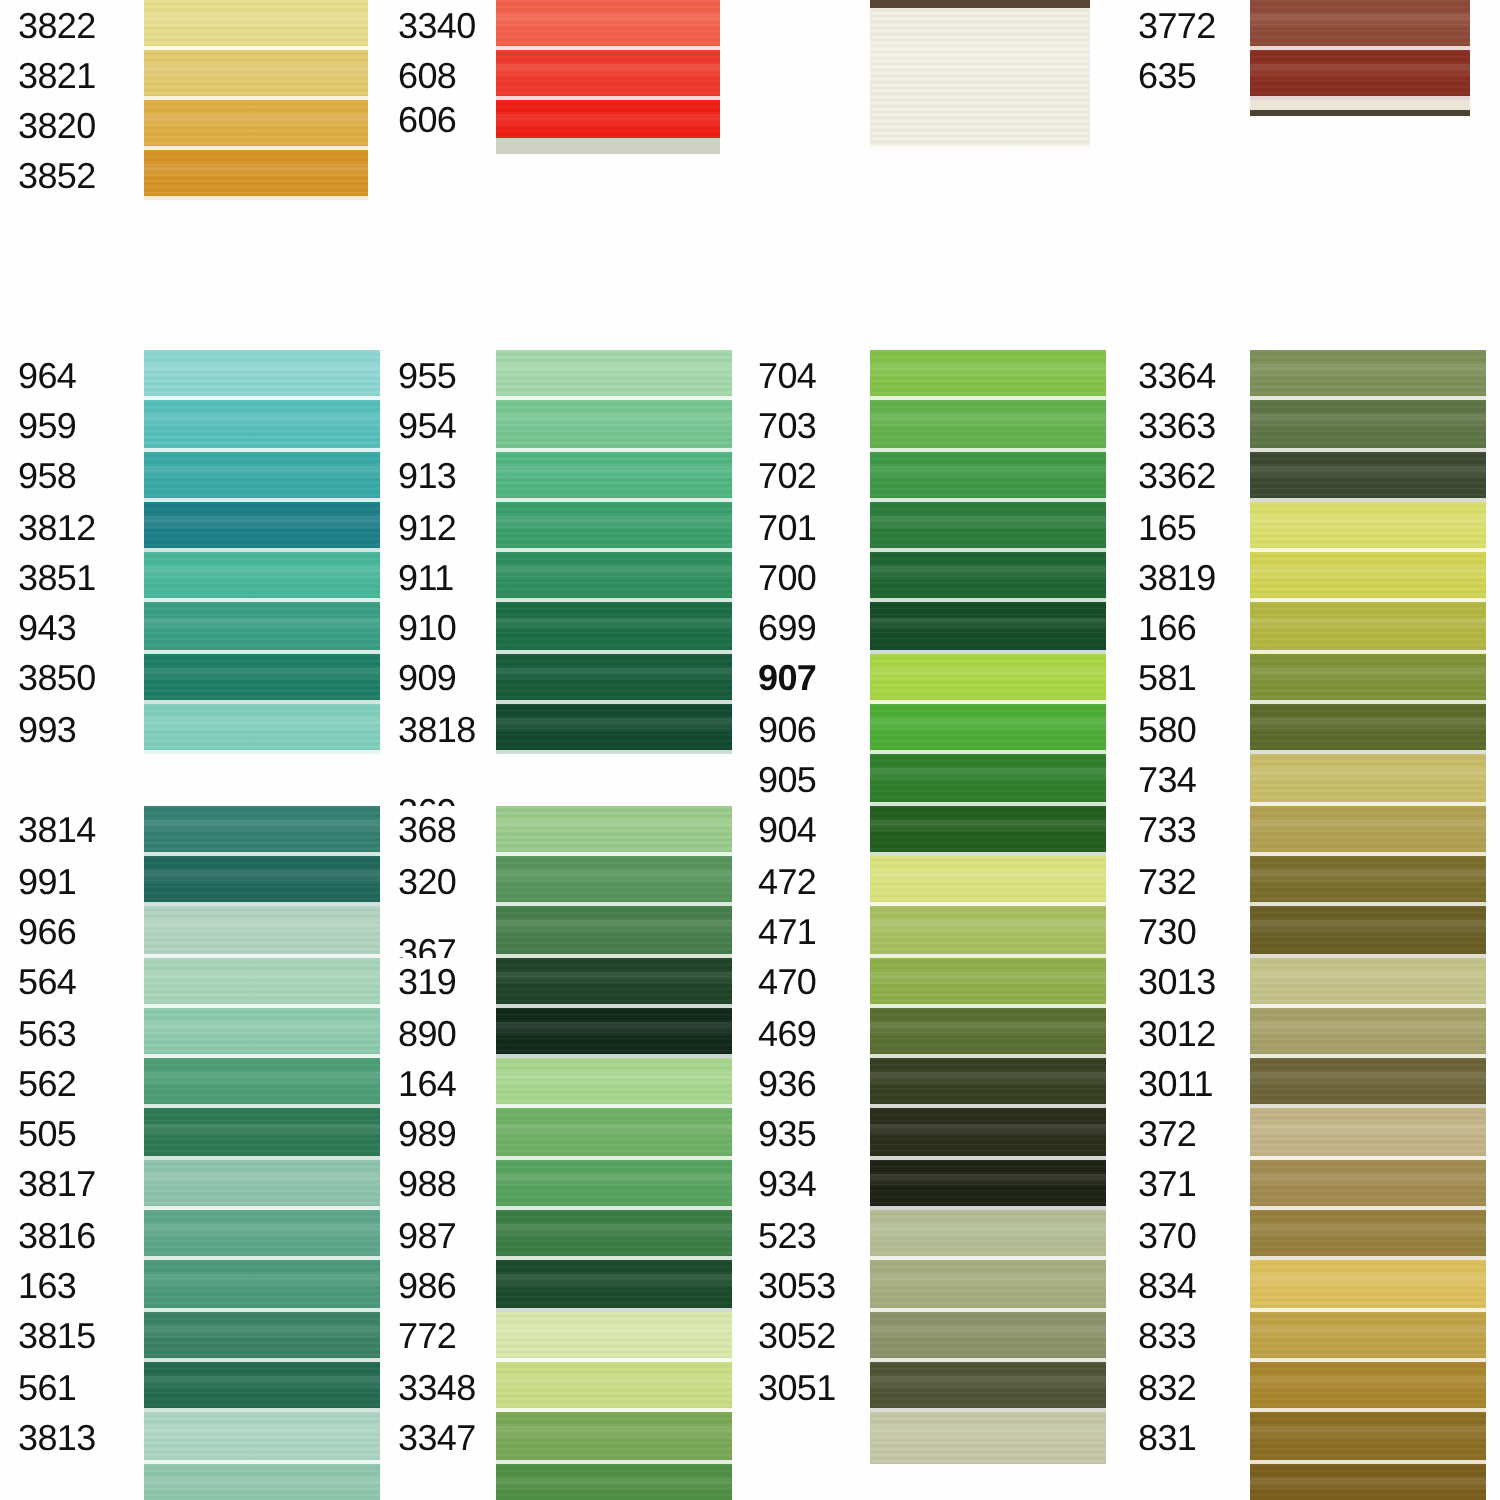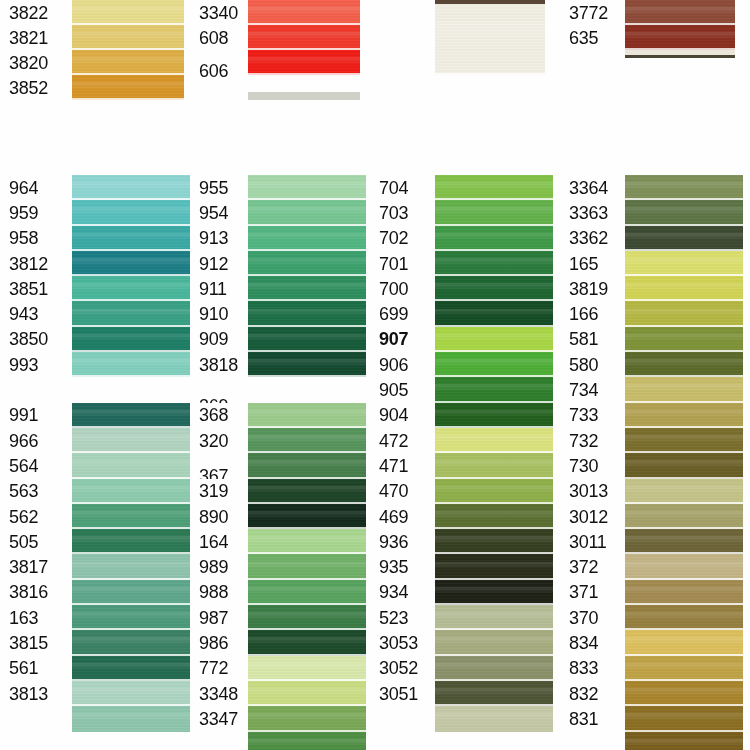--- a/index.html
+++ b/index.html
@@ -130,21 +130,21 @@
           </div>
         </div>
         <div class="row" style="height: 25px;">
           <div class="code" style="width: 58px; flex: 0 0 58px;">608</div>
           <div class="swatch" style="background: rgb(240, 57, 44); width: 112px; height: 25px;">
             <div class="sheen"></div>
             <div class="hilite"></div>
             <div class="gapline"></div>
           </div>
         </div>
-        <div class="row" style="height: 42px;">
+        <div class="row" style="height: 19px;">
           <div class="code" style="width: 58px; flex: 0 0 58px;">606</div>
           <div class="swatch" style="background: rgb(240, 30, 22); width: 112px; height: 25px;">
             <div class="sheen"></div>
             <div class="hilite"></div>
             <div class="gapline"></div>
           </div>
         </div>
         <div style="position: relative; margin-left: 58px; width: 112px; height: 8px; background: rgb(207, 208, 198);"></div>
       </div>
       <div class="column topcol" style="left: 370px;">
@@ -246,20 +246,28 @@
         </div>
         <div class="row" style="height: 25.3px; flex-direction: column;">
           <div class="code" style="width: 72px; flex: 0 0 72px;">992</div>
           <div class="swatch" style="background: rgb(85, 174, 155); width: 118px; height: 25.3px;">
             <div class="sheen"></div>
             <div class="hilite"></div>
             <div class="gapline"></div>
           </div>
         </div>
         <div class="row" style="height: 25.3px;">
+          <div class="code" style="width: 72px; flex: 0 0 72px;">3814</div>
+          <div class="swatch" style="background: rgb(52, 128, 113); width: 118px; height: 25.3px;">
+            <div class="sheen"></div>
+            <div class="hilite"></div>
+            <div class="gapline"></div>
+          </div>
+        </div>
+        <div class="row" style="height: 25.3px;">
           <div class="code" style="width: 72px; flex: 0 0 72px;">991</div>
           <div class="swatch" style="background: rgb(33, 104, 92); width: 118px; height: 25.3px;">
             <div class="sheen"></div>
             <div class="hilite"></div>
             <div class="gapline"></div>
           </div>
         </div>
         <div class="row" style="height: 25.3px;">
           <div class="code" style="width: 72px; flex: 0 0 72px;">966</div>
           <div class="swatch" style="background: rgb(178, 212, 192); width: 118px; height: 25.3px;">

